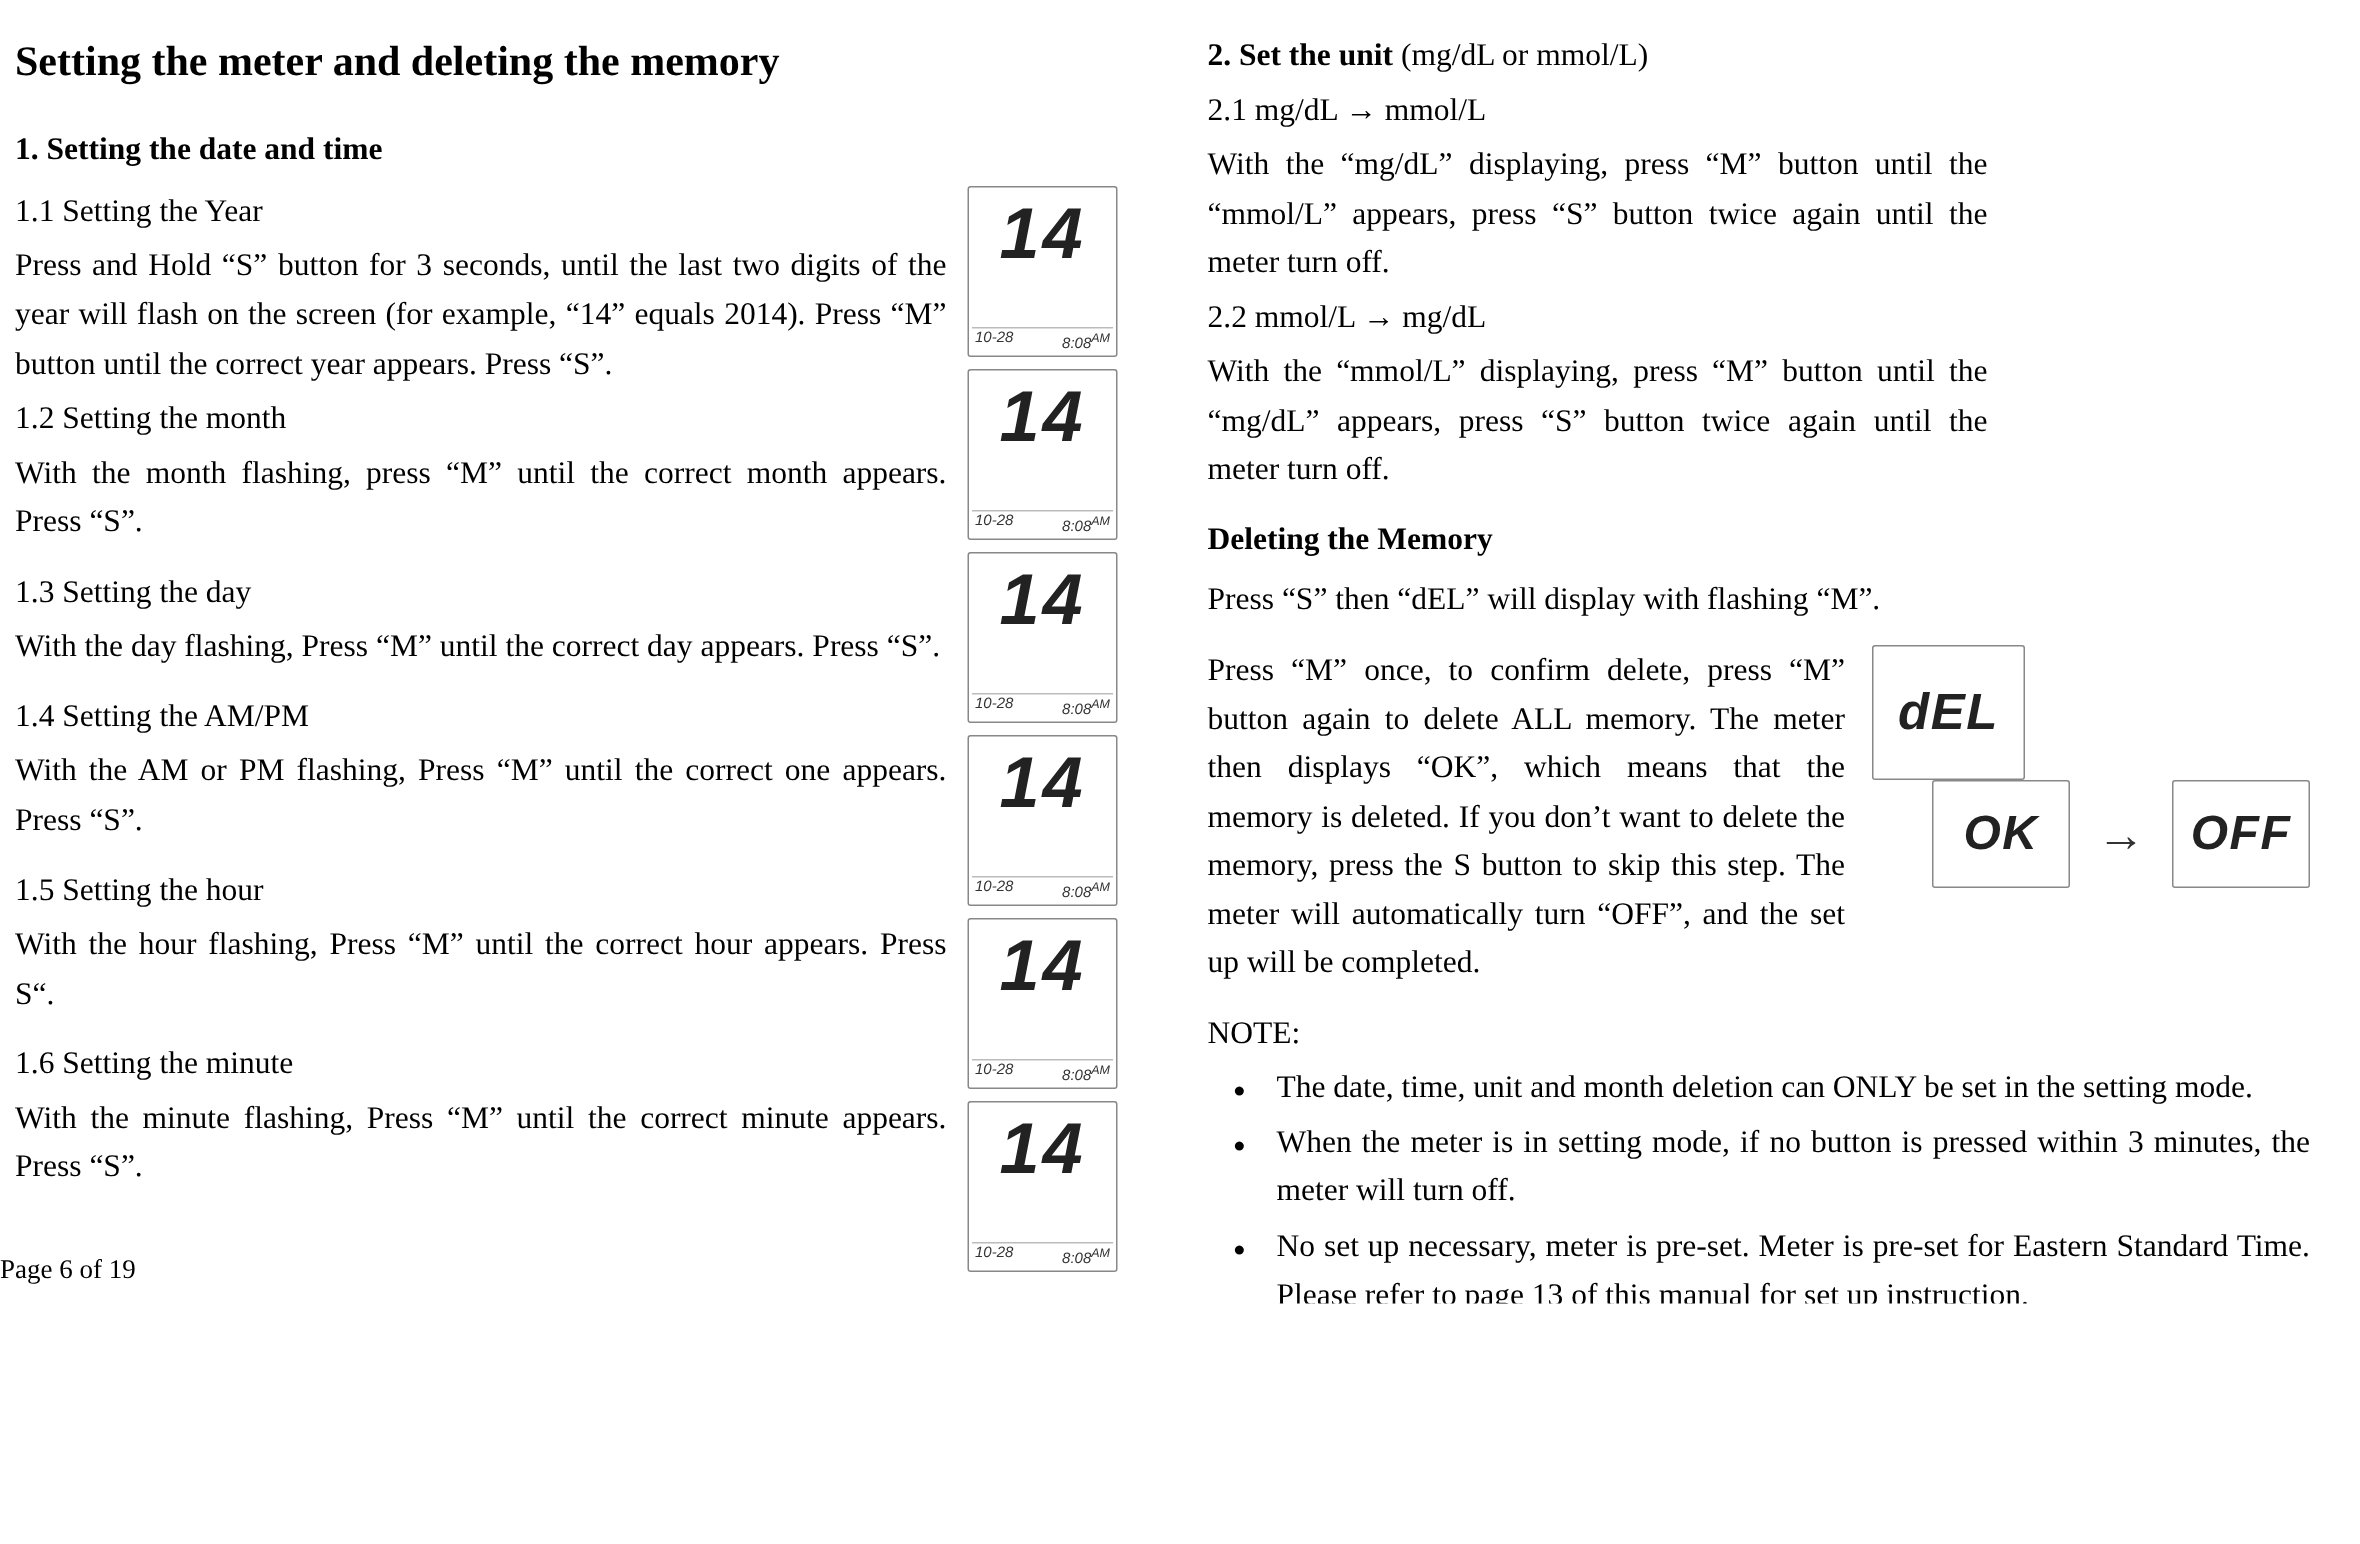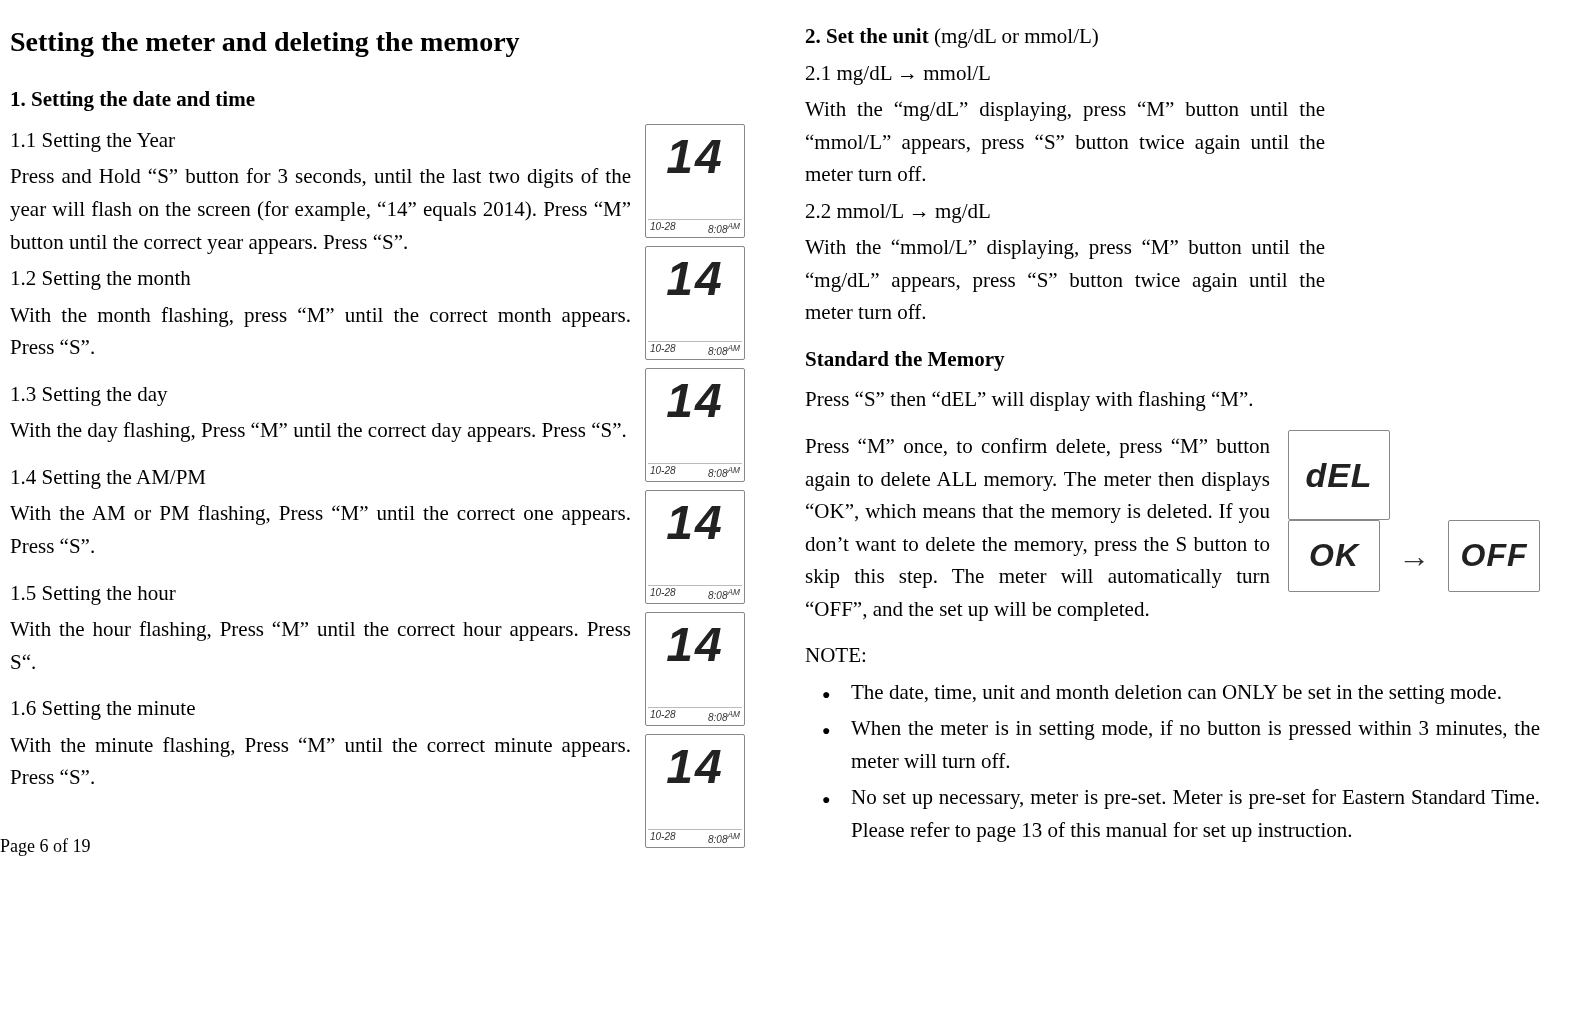--- a/index.html
+++ b/index.html
@@ -105,20 +105,21 @@
     display: flex;
     flex-direction: row;
     align-items: flex-start;
     gap: 18px;
   }
   .del-text, .ok-text { flex: 1; }
   .ok-side {
     display: flex;
     align-items: center;
     gap: 18px;
+    margin-left: 40px;
   }
   .arrow {
     font-size: 32px;
     color: #333;
     line-height: 1;
   }
   ul.notes {
     margin: 4px 0 0 0;
     padding-left: 36px;
     text-align: justify;
@@ -220,21 +221,21 @@
 
   <div class="col">
     <p class="h2-inline sub">
       <b>2. Set the unit</b><span> (mg/dL or mmol/L)</span>
     </p>
     <p class="sub">2.1 mg/dL → mmol/L</p>
     <p class="just" style="max-width:520px">With the “mg/dL” displaying, press “M” button until the “mmol/L” appears, press “S” button twice again until the meter turn off.</p>
     <p class="sub">2.2 mmol/L → mg/dL</p>
     <p class="just section" style="max-width:520px">With the “mmol/L” displaying, press “M” button until the “mg/dL” appears, press “S” button twice again until the meter turn off.</p>
 
-    <h2>Standard the Memory</h2>
+    <h2>Deleting the Memory</h2>
 
     <div class="del-row">
       <div class="del-text">
         <p class="just section">Press “S” then “dEL” will display with flashing “M”.</p>
       </div>
     </div>
 
     <div class="ok-off-row" style="align-items:flex-start">
       <div class="ok-text">
         <p class="just section">Press “M” once, to confirm delete, press “M” button again to delete ALL memory. The meter then displays “OK”, which means that the memory is deleted. If you don’t want to delete the memory, press the S button to skip this step. The meter will automatically turn “OFF”, and the set up will be completed.</p>

